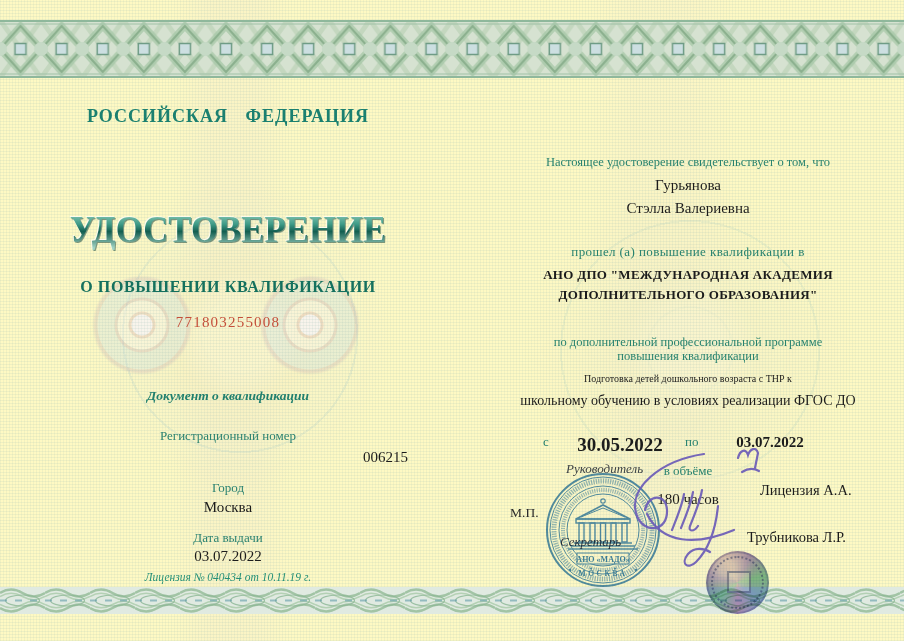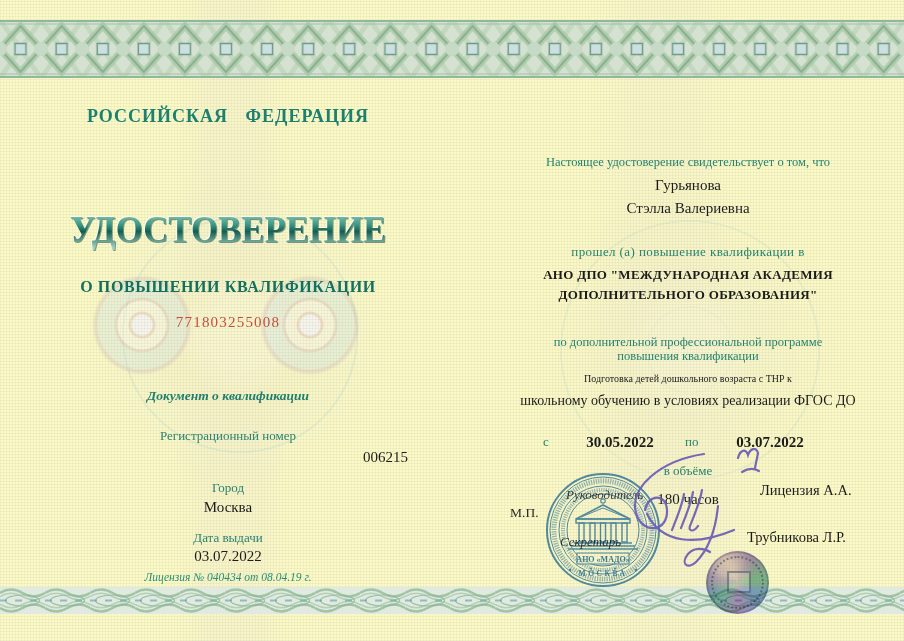--- a/index.html
+++ b/index.html
@@ -72,29 +72,29 @@
   .completed{top:192px;font-size:13px;letter-spacing:.4px;}
   .org1{top:215px;font-size:13px;font-weight:bold;letter-spacing:.3px;}
   .org2{top:235px;font-size:13px;font-weight:bold;letter-spacing:.3px;}
   .prog-intro1{top:283px;font-size:12.5px;}
   .prog-intro2{top:297px;font-size:12.5px;}
   .prog1{top:321px;font-size:10px;}
   .prog2{top:341px;font-size:14px;}
   .dates-row{top:382px;height:20px;}
   .dates-row span{position:absolute;}
   .from-label{left:55px;font-size:13px;}
-  .date-from{left:72px;width:120px;text-align:center;font-size:15px;font-weight:bold;color:#1c1c1c;}
+  .date-from{left:72px;width:120px;text-align:center;font-size:19px;font-weight:bold;color:#1c1c1c;}
   .to-label{left:197px;font-size:13px;}
   .date-to{left:222px;width:120px;text-align:center;font-size:15px;font-weight:bold;color:#1c1c1c;}
   .volume-label{top:411px;font-size:13px;}
   .volume-value{top:439px;font-size:15px;}
 
   .mp{position:absolute;left:510px;top:505px;font-size:13.5px;color:#2a2a2a;z-index:4;}
   .sig-label{position:absolute;font-size:13px;font-style:italic;color:#3c4246;z-index:1;}
-  .head-label{left:566px;top:487px;}
+  .head-label{left:566px;top:461px;}
   .secretary-label{left:560px;top:534px;}
   .sig-name{position:absolute;font-size:14.5px;color:#1c1c1c;z-index:4;}
   .head-name{left:760px;top:482px;}
   .secretary-name{left:747px;top:529px;}
 
   .seal{position:absolute;left:544px;top:471px;width:118px;height:118px;z-index:2;mix-blend-mode:multiply;opacity:.92;}
   .signature{position:absolute;left:592px;top:448px;width:178px;height:125px;z-index:3;}
   .holo{position:absolute;left:706px;top:551px;width:63px;height:63px;border-radius:50%;z-index:3;
     background:
       radial-gradient(circle at 34% 28%, rgba(255,255,255,.45) 0 12%, transparent 42%),
@@ -163,21 +163,21 @@
     <div class="line doc-title">УДОСТОВЕРЕНИЕ</div>
     <div class="line doc-subtitle dkgreen">О ПОВЫШЕНИИ КВАЛИФИКАЦИИ</div>
     <div class="line blank-number">771803255008</div>
     <div class="line doc-kind">Документ о квалификации</div>
     <div class="line lbl reg-label">Регистрационный номер</div>
     <div class="line val reg-value">006215</div>
     <div class="line lbl city-label">Город</div>
     <div class="line val city-value">Москва</div>
     <div class="line lbl date-label">Дата выдачи</div>
     <div class="line val date-value">03.07.2022</div>
-    <div class="line license">Лицензия № 040434 от 08.04.19 г.</div>
+    <div class="line license">Лицензия № 040434 от 10.11.19 г.</div>
   </div>
 
   <div class="col-right">
     <div class="line statement green">Настоящее удостоверение свидетельствует о том, что</div>
     <div class="line lastname val">Гурьянова</div>
     <div class="line firstname val">Стэлла Валериевна</div>
     <div class="line completed green">прошел (а) повышение квалификации в</div>
     <div class="line org1 black">АНО ДПО "МЕЖДУНАРОДНАЯ АКАДЕМИЯ</div>
     <div class="line org2 black">ДОПОЛНИТЕЛЬНОГО ОБРАЗОВАНИЯ"</div>
     <div class="line prog-intro1 green">по дополнительной профессиональной программе</div>

